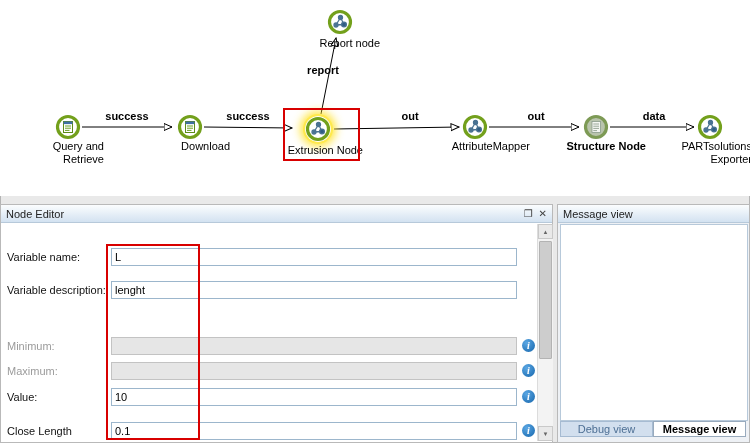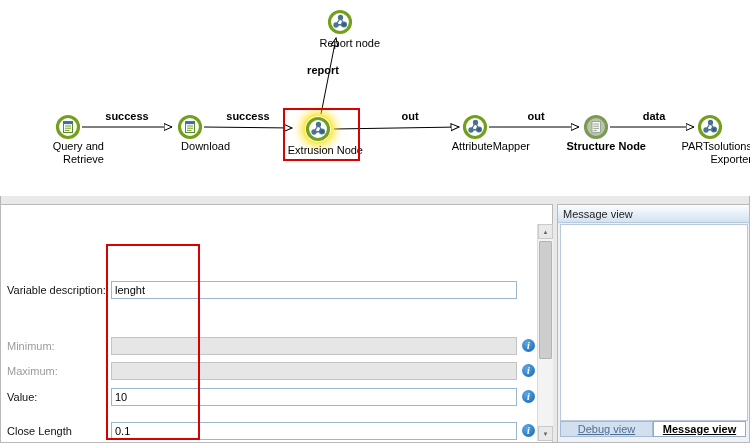--- a/index.html
+++ b/index.html
@@ -58,21 +58,21 @@
   
   .vscroll { position:absolute; left:536px; top:19px; width:16px; bottom:1px; background:#f3f3f3; border-left:1px solid #dcdcdc; }
   .vs-btn { position:absolute; left:0; width:15px; height:15px; background:#e9e9e9; border:1px solid #c9c9c9;
             color:#666; font-size:6px; display:flex; align-items:center; justify-content:center; }
   .vs-up { top:0; } .vs-down { bottom:0; }
   .vs-thumb { position:absolute; left:1px; top:17px; width:13px; height:118px; background:#cdcdcd; border:1px solid #b3b3b3; border-radius:1px; }
   
   .mv-content { position:absolute; left:2px; top:19px; width:188px; height:197px; background:#fff; border:1px solid #b7c9da; }
   .tabs { position:absolute; left:2px; bottom:1px; height:20px; display:flex; }
   .tab { width:93px; height:16px; display:flex; align-items:center; justify-content:center;
-         background:#d2dfee; border:1px solid #a6bbd2; color:#4d6f94;text-decoration:underline; }
+         background:#d2dfee; border:1px solid #a6bbd2; color:#4d6f94; }
   .tab.active { background:#fff; border-color:#98aabd; color:#000; font-weight:bold; }
 </style>
 </head>
 <body>
 
 <div class="screen">
 
   <div class="canvas">
     <svg class="edges" viewBox="0 0 750 196">
       <defs>
@@ -190,21 +190,32 @@
             <circle cx="17" cy="15.5" r="2.4" fill="#2f5d84"></circle>
         </g>
       </svg>
       <div class="node-label" style="left:-29px;top:26px;width:84px;">PARTsolutions Exporter</div>
     </div>
 
     <div class="annot" style="left:283px;top:108px;width:77px;height:53px;"></div>
   </div>
 
   <div class="panel panel-node-editor">
-
+    <div class="titlebar">
+      <span>Node Editor</span>
+      <span class="t-icons">
+        <span>❐</span>
+        <span>✕</span>
+      </span>
+    </div>
+
+    <div class="fr" style="top:43px;">
+      <label>Variable name:</label>
+      <input class="fld" type="text" value="L" style="">
+    </div>
 
     <div class="fr" style="top:76px;">
       <label>Variable description:</label>
       <input class="fld" type="text" value="lenght" style="">
     </div>
 
 
     <div class="fr" style="top:132px;">
       <label class="dim">Minimum:</label>
       <input class="fld" type="text" disabled="" value="" style="">

